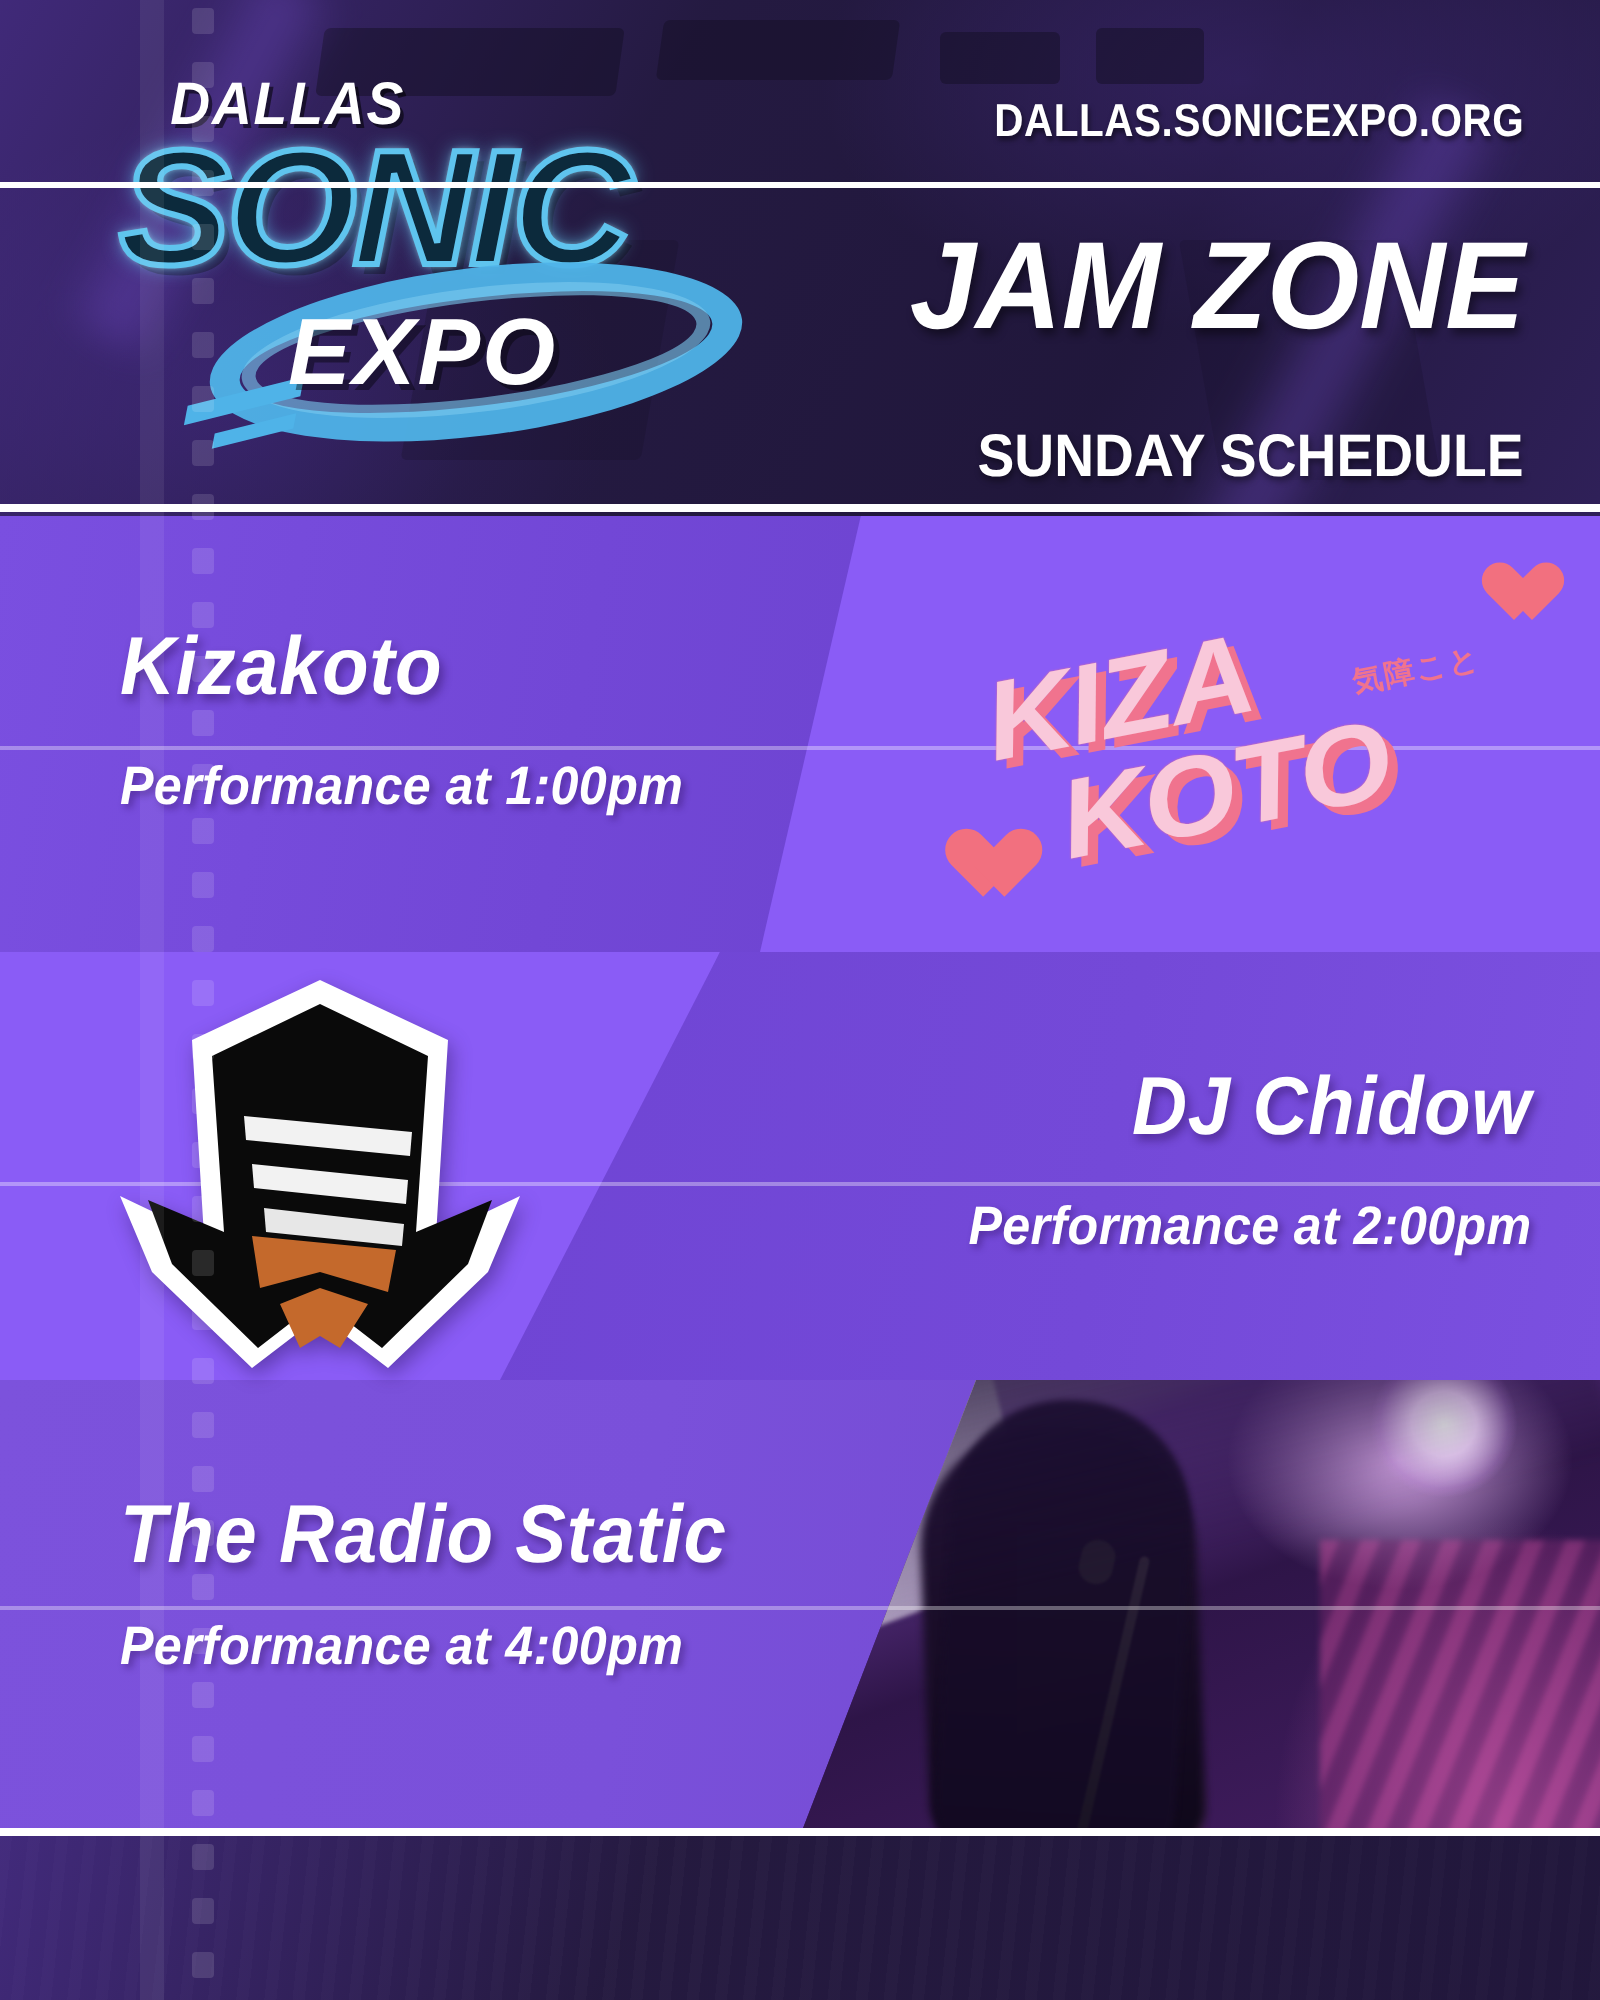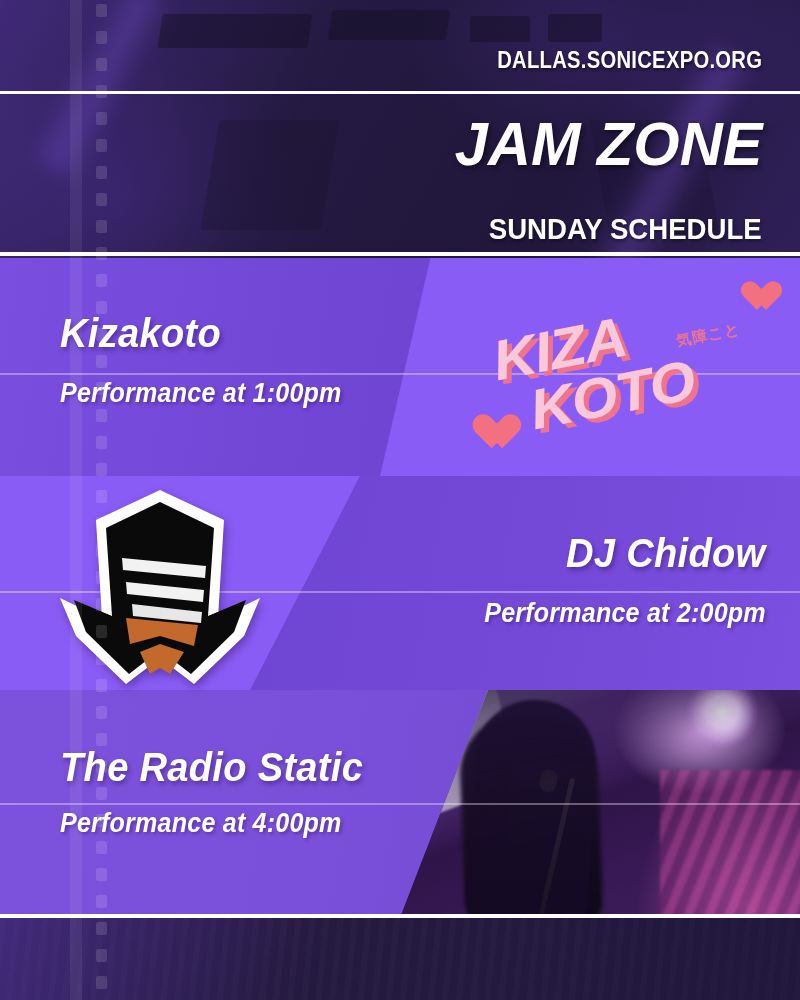--- a/index.html
+++ b/index.html
@@ -196,20 +196,29 @@
       <span class="blob b1"></span>
         <span class="blob b2"></span>
         <span class="blob b3"></span>
       <span class="blob b4"></span>
         <span class="blob b5"></span>
         <span class="blob b6"></span>
       <span class="streak s1"></span>
         <span class="streak s2"></span>
     </div>
 
+    <div class="logo">
+      <div class="logo-dallas">DALLAS</div>
+      <div class="logo-sonic">SONIC</div>
+      <span class="ring"></span>
+      <span class="ring2"></span>
+      <span class="dash"></span>
+      <span class="dash2"></span>
+      <div class="logo-expo">EXPO</div>
+    </div>
 
     <div class="url">DALLAS.SONICEXPO.ORG</div>
     <div class="jam-zone">JAM ZONE</div>
     <div class="sunday">SUNDAY SCHEDULE</div>
   </div>
 
   <div class="white-rule rule-hdr"></div>
   <div class="white-rule rule-hdr-bot"></div>
 
   <div class="row row1">

